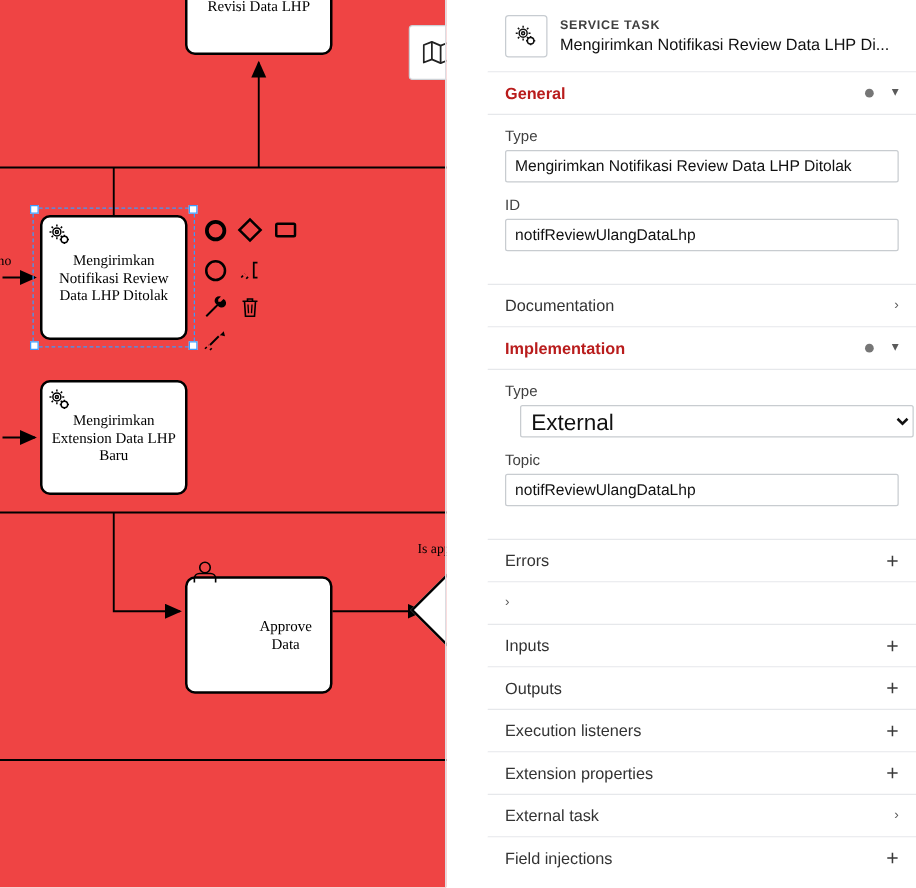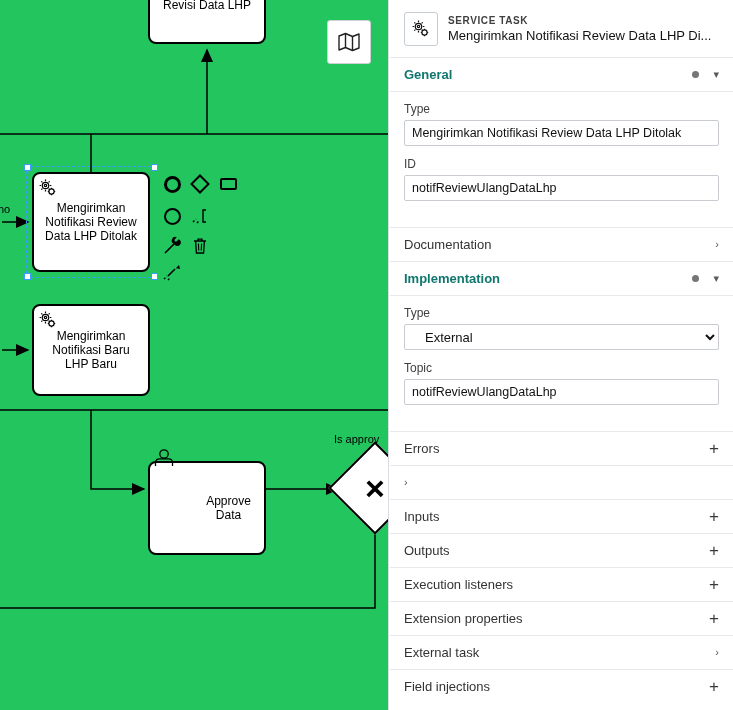--- a/index.html
+++ b/index.html
@@ -18,24 +18,25 @@
   .app {
     position: relative;
     width: 733px;
     height: 710px;
   }
 
   
   .canvas {
     position: absolute;
     left: 0; top: 0;
-    width: 389px;
+    width: 357px;
     height: 710px;
-    background: #22c55e;
+    background: #ef4444;
     overflow: hidden;
+    font-family: Liberation Serif, serif;
   }
   .canvas-border-right {
     position: absolute;
     right: 0; top: 0;
     width: 1px; height: 710px;
     background: #dadde2;
   }
 
   .minimap-btn {
     position: absolute;
@@ -281,21 +282,21 @@
     justify-content: space-between;
     padding: 0 14px;
     height: 33px;
     border-bottom: 1px solid #e6e8eb;
     cursor: pointer;
     background: #fff;
   }
   .group-title {
     font-size: 13px;
     font-weight: bold;
-    color: #0f766e;
+    color: #b91c1c;
   }
   .group-title-plain {
     font-weight: normal;
     color: #333;
   }
   .group-right {
     display: flex;
     align-items: center;
     gap: 14px;
   }
@@ -343,25 +344,26 @@
     font-family: "Liberation Sans", sans-serif;
     color: #111;
     background: #fff;
   }
   .field-select {
     width: 100%;
     height: 26px;
     box-sizing: border-box;
     border: 1px solid #c8ccd0;
     border-radius: 2px;
-    padding: 2px 16px;
-    font-size: 13px;
+    padding: 2px 4px;
+    font-size: 18px;
     font-family: "Liberation Sans", sans-serif;
     color: #111;
     background: #fff;
+    margin-left: 12px;
   }
   .panel-bottom-fill {
     height: 22px;
     background: #fff;
   }
 </style>
 </head>
 <body>
 
 <div class="app">
@@ -459,21 +461,21 @@
       <div class="pad-item" style="left:0px; top:92px;">
         <svg width="20" height="20" viewBox="0 0 20 20">
           <path d="M2,17 L5,14 M6,18 L8,16" stroke="#000" stroke-width="1.3" stroke-dasharray="2 2"></path>
           <path d="M7,13 L17,3 L18,7 L14,6 Z" fill="#000"></path>
           <path d="M6,14 L13,7" stroke="#000" stroke-width="1.6"></path>
         </svg>
       </div>
     </div>
 
     <div class="task task-notif-baru">
-      <span class="task-label">Mengirimkan Notifikasi Baru LHP Baru</span>
+      <span class="task-label">Mengirimkan Extension Data LHP Baru</span>
     </div>
     <svg class="gear-icon gear-baru" viewBox="0 0 20 20">
       <g fill="none" stroke="#000" stroke-width="1.2">
         <circle cx="7.5" cy="7.5" r="3.2"></circle>
         <circle cx="7.5" cy="7.5" r="1.2"></circle>
         <path d="M7.5,1.6 L7.5,3.2 M7.5,11.8 L7.5,13.4 M1.6,7.5 L3.2,7.5 M11.8,7.5 L13.4,7.5 M3.3,3.3 L4.4,4.4 M10.6,10.6 L11.7,11.7 M11.7,3.3 L10.6,4.4 M4.4,10.6 L3.3,11.7"></path>
         <circle cx="13.5" cy="13.5" r="2.6"></circle>
         <path d="M13.5,9.8 L13.5,10.9 M13.5,16.1 L13.5,17.2 M9.8,13.5 L10.9,13.5 M16.1,13.5 L17.2,13.5"></path>
       </g>
     </svg>

